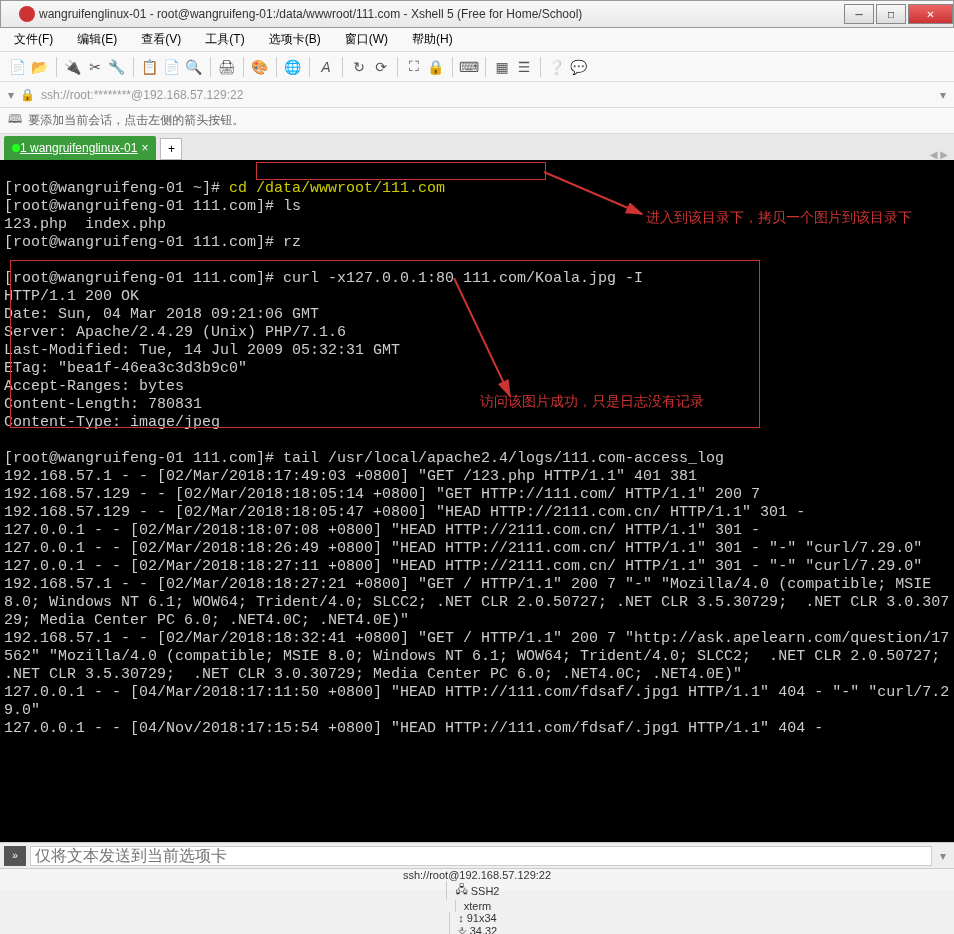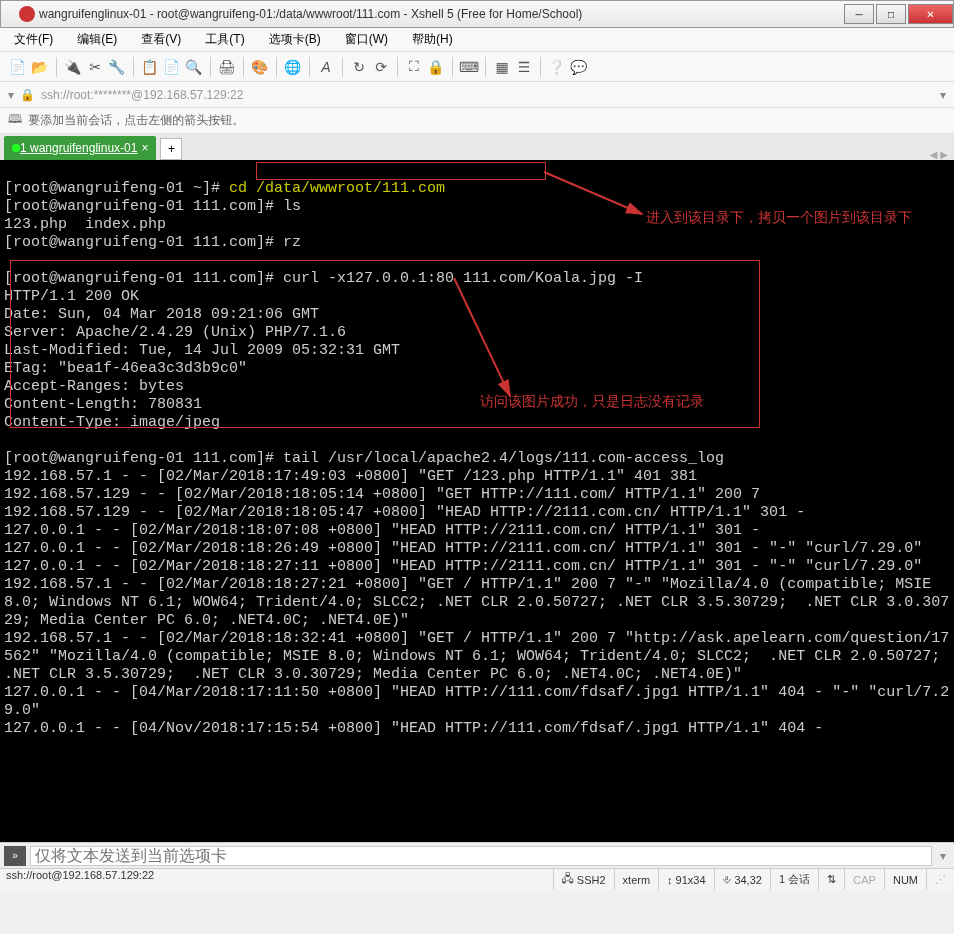--- a/index.html
+++ b/index.html
@@ -31,21 +31,21 @@
 .redbox1 { position: absolute; border: 1px solid #c33; left: 256px; top: 2px; width: 290px; height: 18px; pointer-events: none; }
 .redbox2 { position: absolute; border: 1px solid #c33; left: 10px; top: 100px; width: 750px; height: 168px; pointer-events: none; }
 .arrow1 { position: absolute; left: 544px; top: 12px; width: 102px; height: 44px; pointer-events: none; }
 .arrow2 { position: absolute; left: 454px; top: 118px; width: 120px; height: 122px; pointer-events: none; }
 .annot { position: absolute; color: #c33; font-family: "Microsoft YaHei", sans-serif; font-size: 14px; line-height: 18px; }
 .annot1 { left: 646px; top: 48px; width: 290px; }
 .annot2 { left: 480px; top: 232px; width: 260px; }
 .sendbar { height: 26px; background: #eee; border-top: 1px solid #ccc; display: flex; align-items: center; }
 .sendicon { width: 22px; height: 20px; background: #555; color: #fff; display: flex; align-items: center; justify-content: center; margin: 0 4px; font-size: 10px; }
 .sendinput { flex: 1; border: 1px solid #ccc; height: 20px; padding: 0 4px; color: #999; font-size: 16px; background: #fff; }
-.statusbar { height: 22px; background: #f4f4f4; border-top: 1px solid #ccc; display: flex; align-items: flex-start; font-size: 11px; color: #333; }
+.statusbar { height: 22px; background: #f4f4f4; border-top: 1px solid #ccc; display: flex; align-items: center; font-size: 11px; color: #333; flex-direction: column; }
 .statusbar .sl { padding: 0 6px; }
 .statusbar .sp { flex: 1; }
 .statusbar .sr { padding: 0 8px; border-left: 1px solid #ccc; height: 100%; display: flex; align-items: center; }
 svg.arrowline { position: absolute; overflow: visible; }
 </style>
 </head>
 <body>
 
 <div class="titlebar">
   <div class="titlebar-icon"></div>

